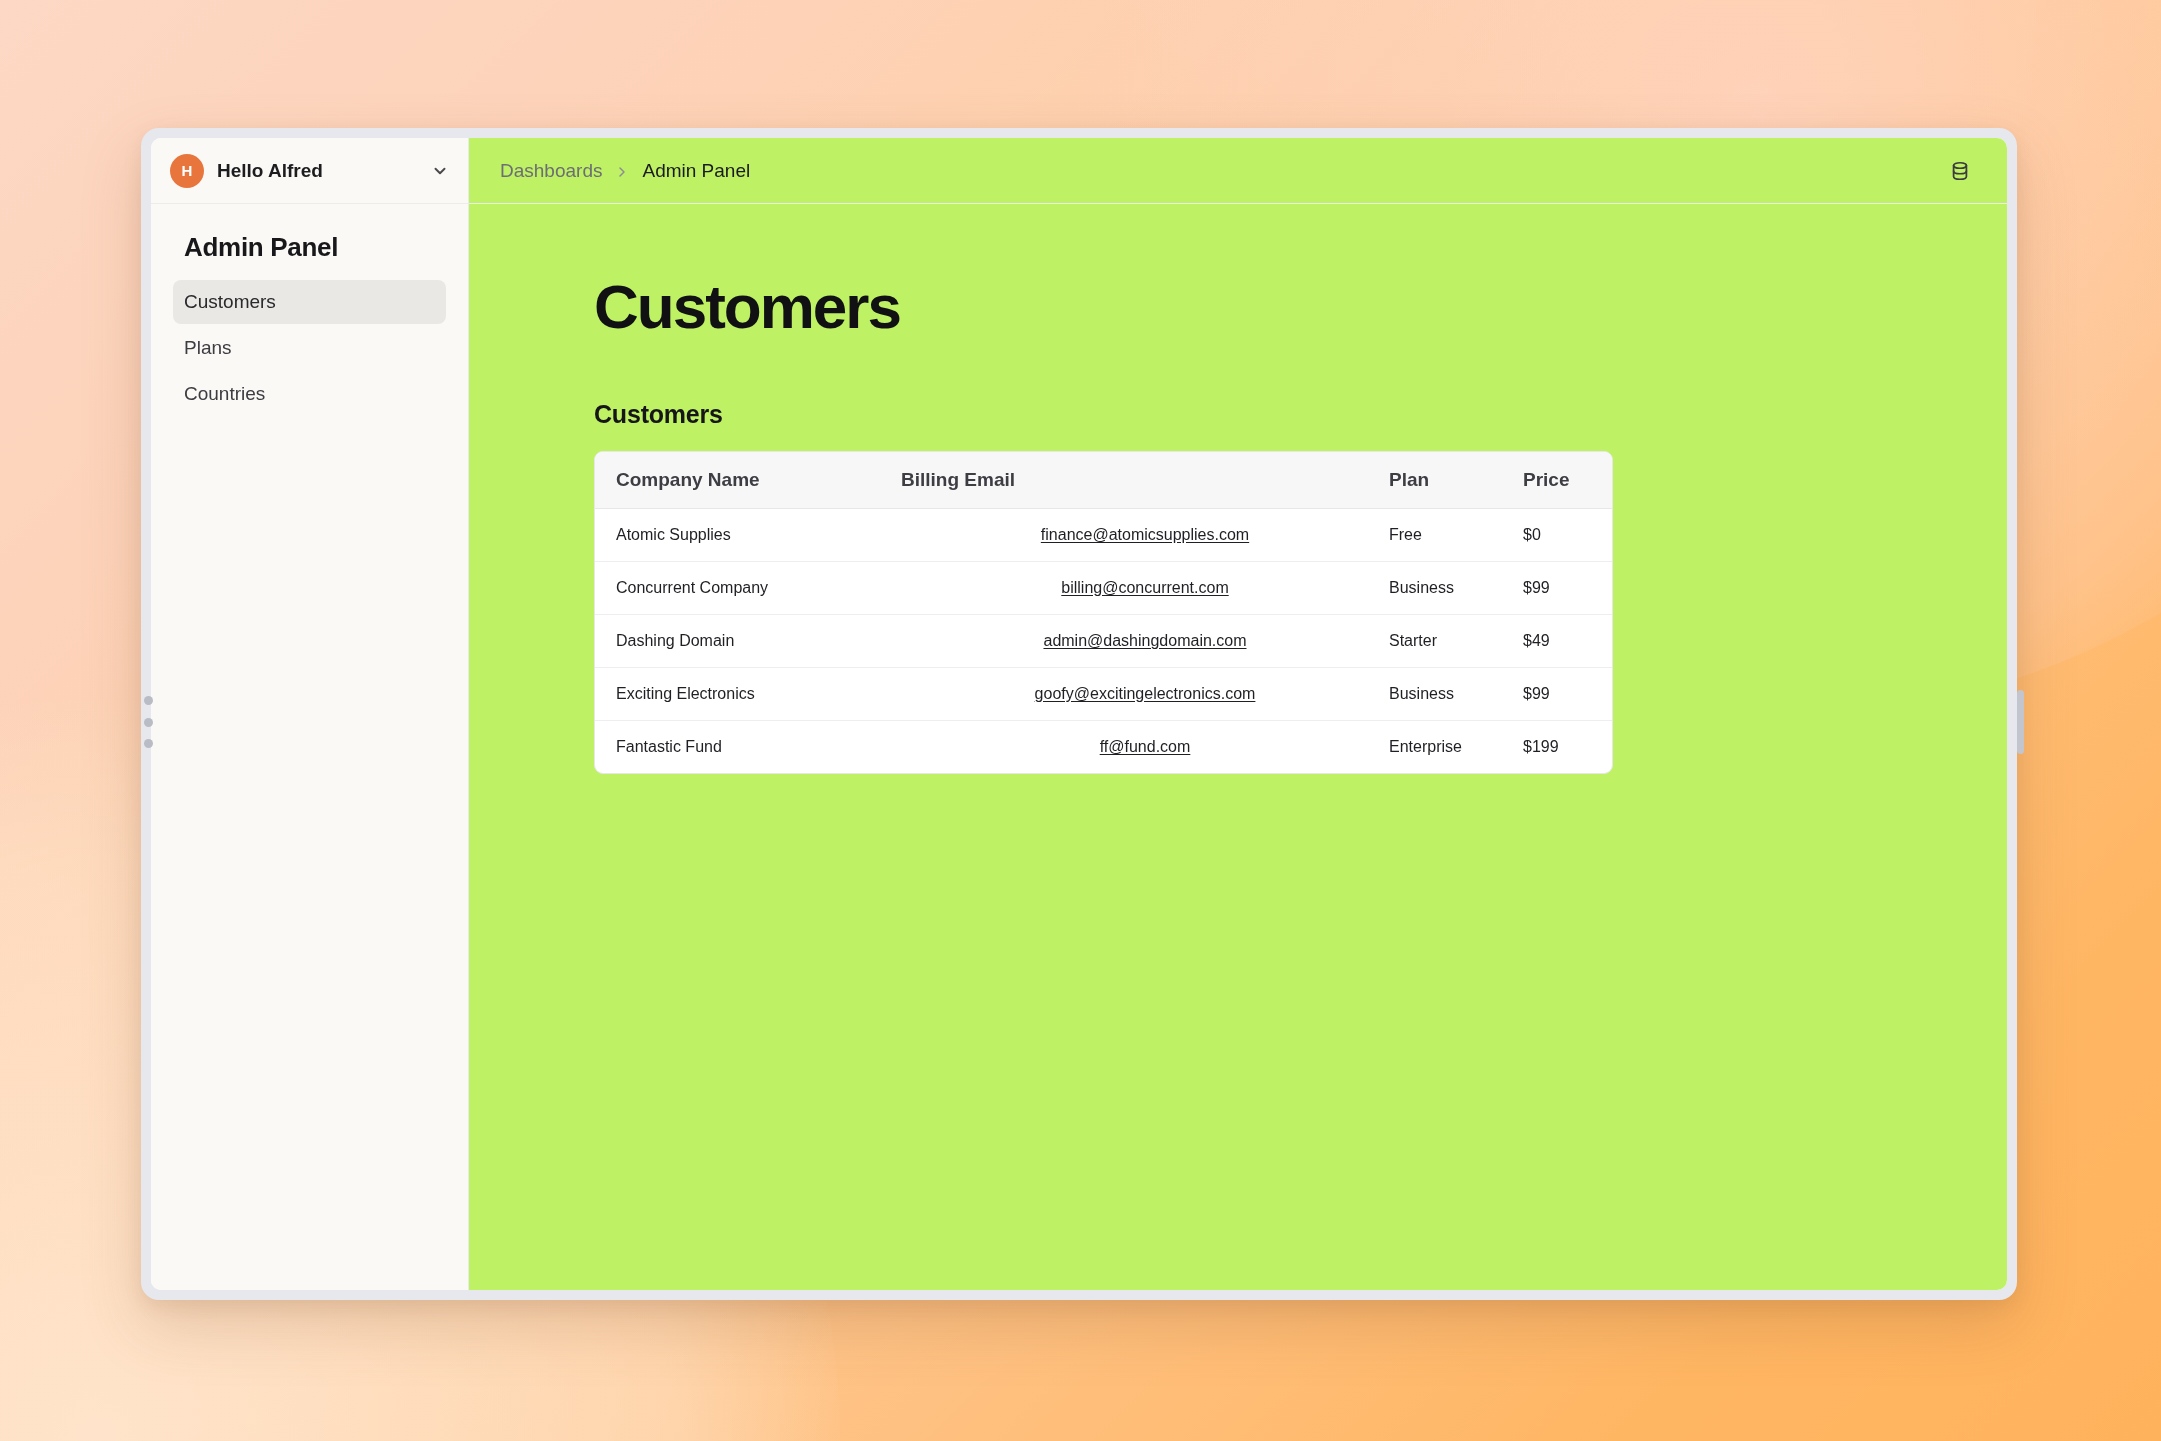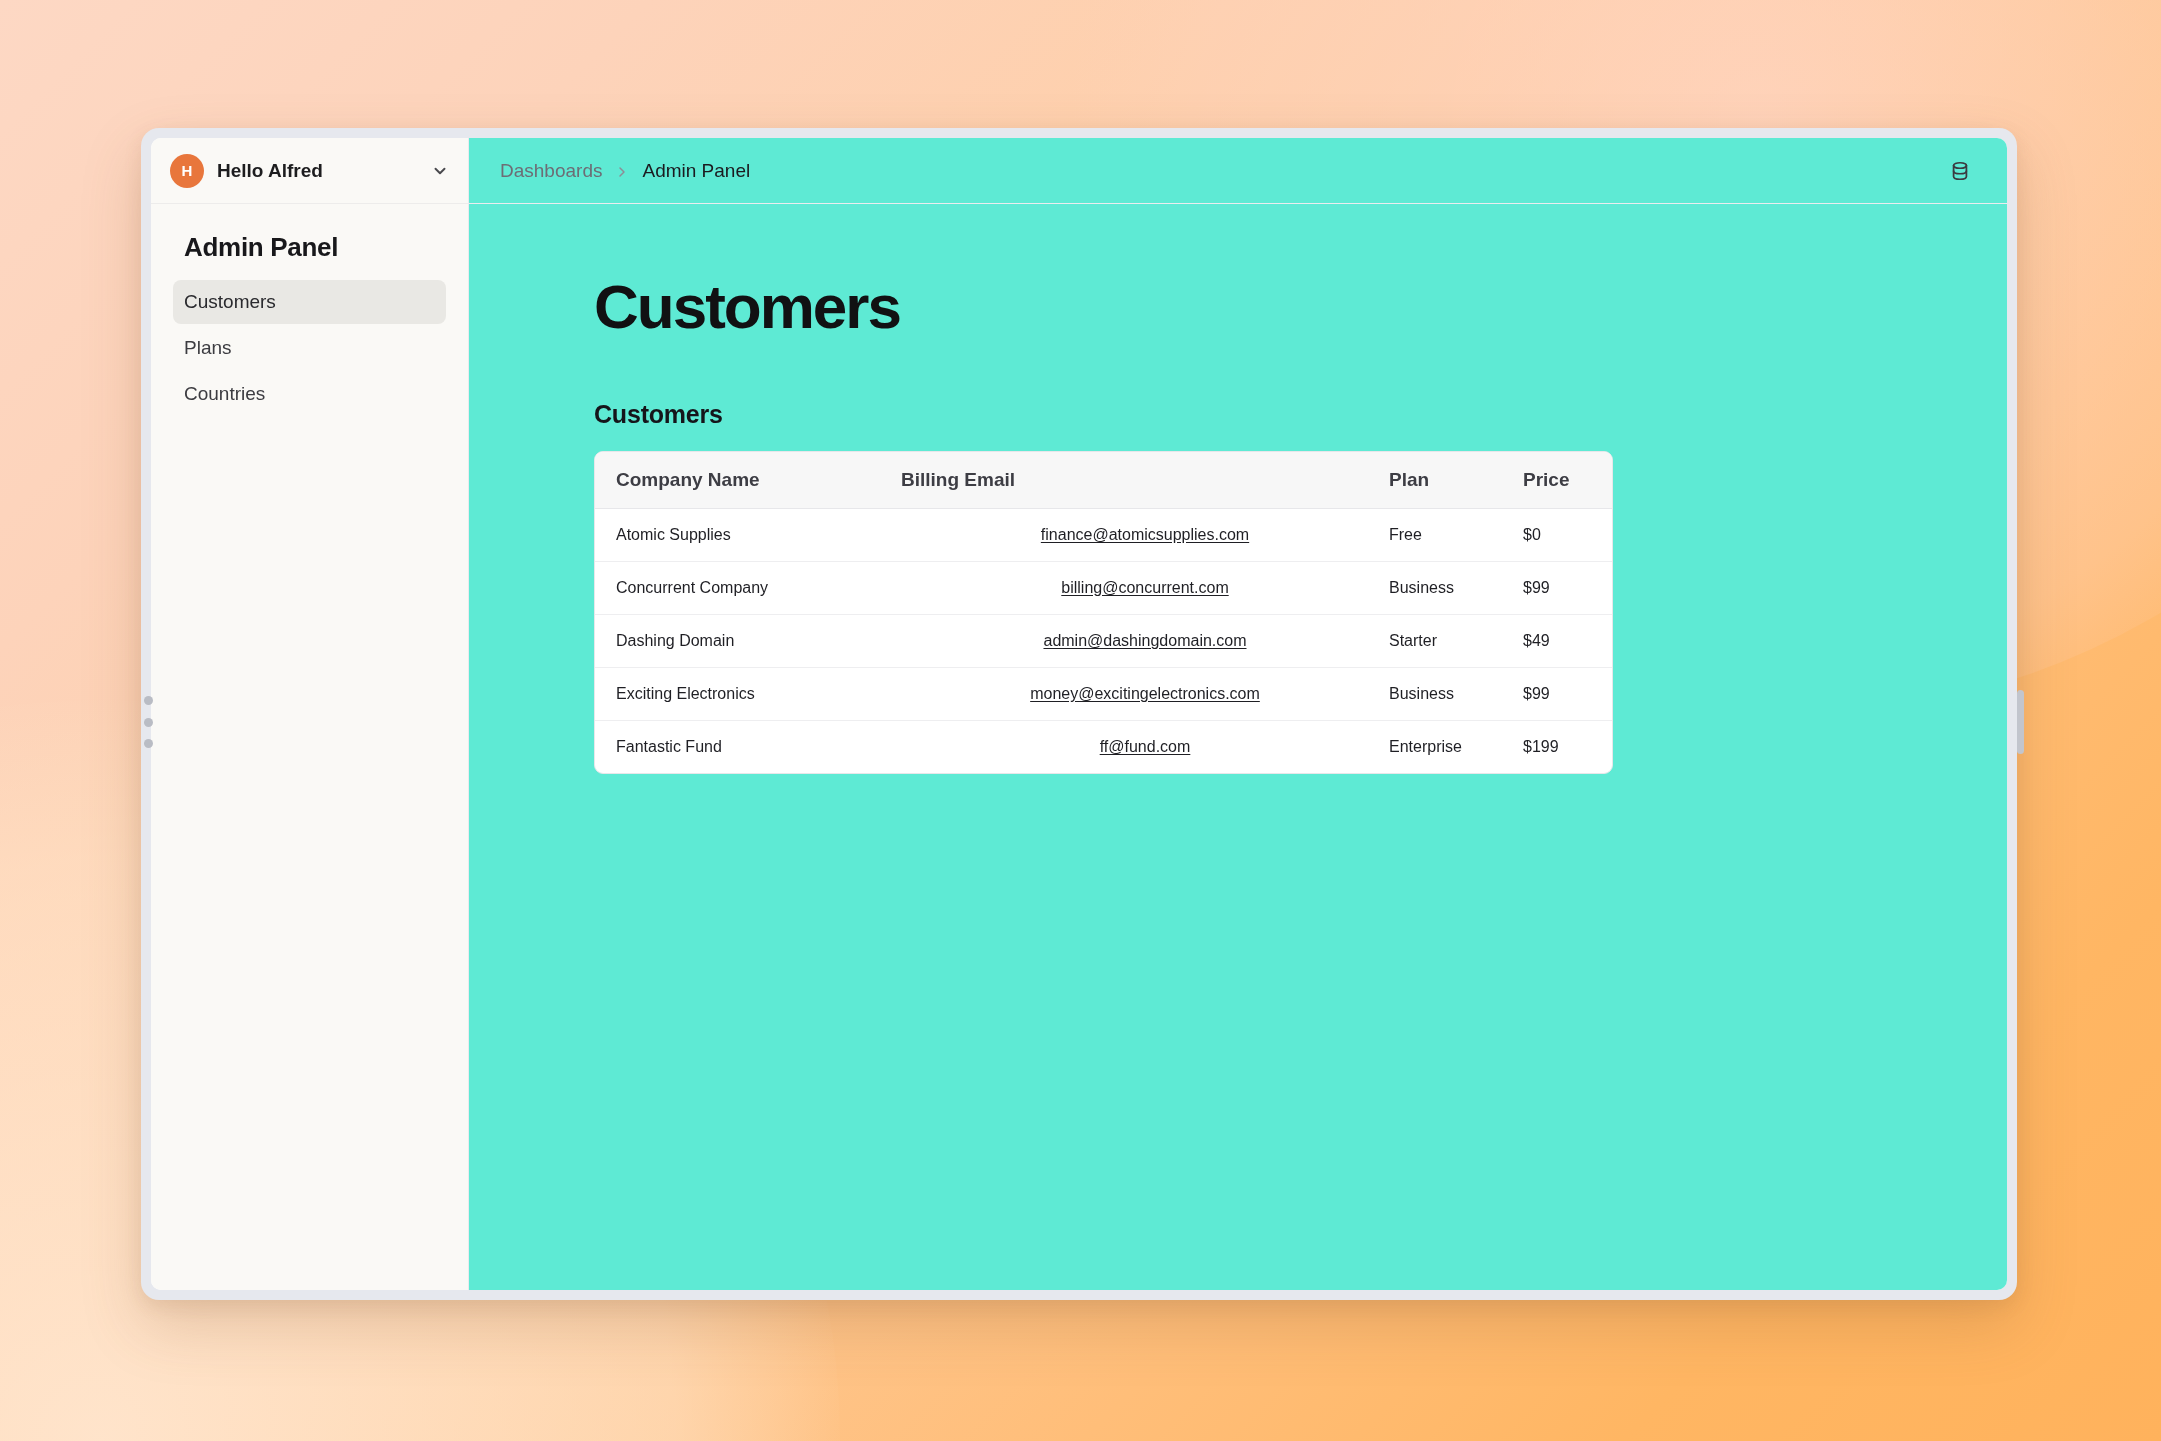--- a/index.html
+++ b/index.html
@@ -186,21 +186,21 @@
   .nav-item.active {
     background: #e9e8e4;
     color: #2a2a2e;
   }
 
   
   .main {
     flex: 1;
     display: flex;
     flex-direction: column;
-    background: #5eead4;
+    background: #bef264;
     min-width: 0;
   }
 
   .topbar {
     height: 66px;
     flex: 0 0 66px;
     border-bottom: 1px solid #ececef;
     display: flex;
     align-items: center;
     padding: 0 30px 0 31px;
@@ -411,21 +411,21 @@
                   <td class="col-price">$99</td>
                 </tr>
                 <tr>
                   <td class="col-company">Dashing Domain</td>
                   <td class="col-email"><a class="email-link">admin@dashingdomain.com</a></td>
                   <td class="col-plan">Starter</td>
                   <td class="col-price">$49</td>
                 </tr>
                 <tr>
                   <td class="col-company">Exciting Electronics</td>
-                  <td class="col-email"><a class="email-link">money@excitingelectronics.com</a></td>
+                  <td class="col-email"><a class="email-link">goofy@excitingelectronics.com</a></td>
                   <td class="col-plan">Business</td>
                   <td class="col-price">$99</td>
                 </tr>
                 <tr>
                   <td class="col-company">Fantastic Fund</td>
                   <td class="col-email"><a class="email-link">ff@fund.com</a></td>
                   <td class="col-plan">Enterprise</td>
                   <td class="col-price">$199</td>
                 </tr>
               </tbody>

